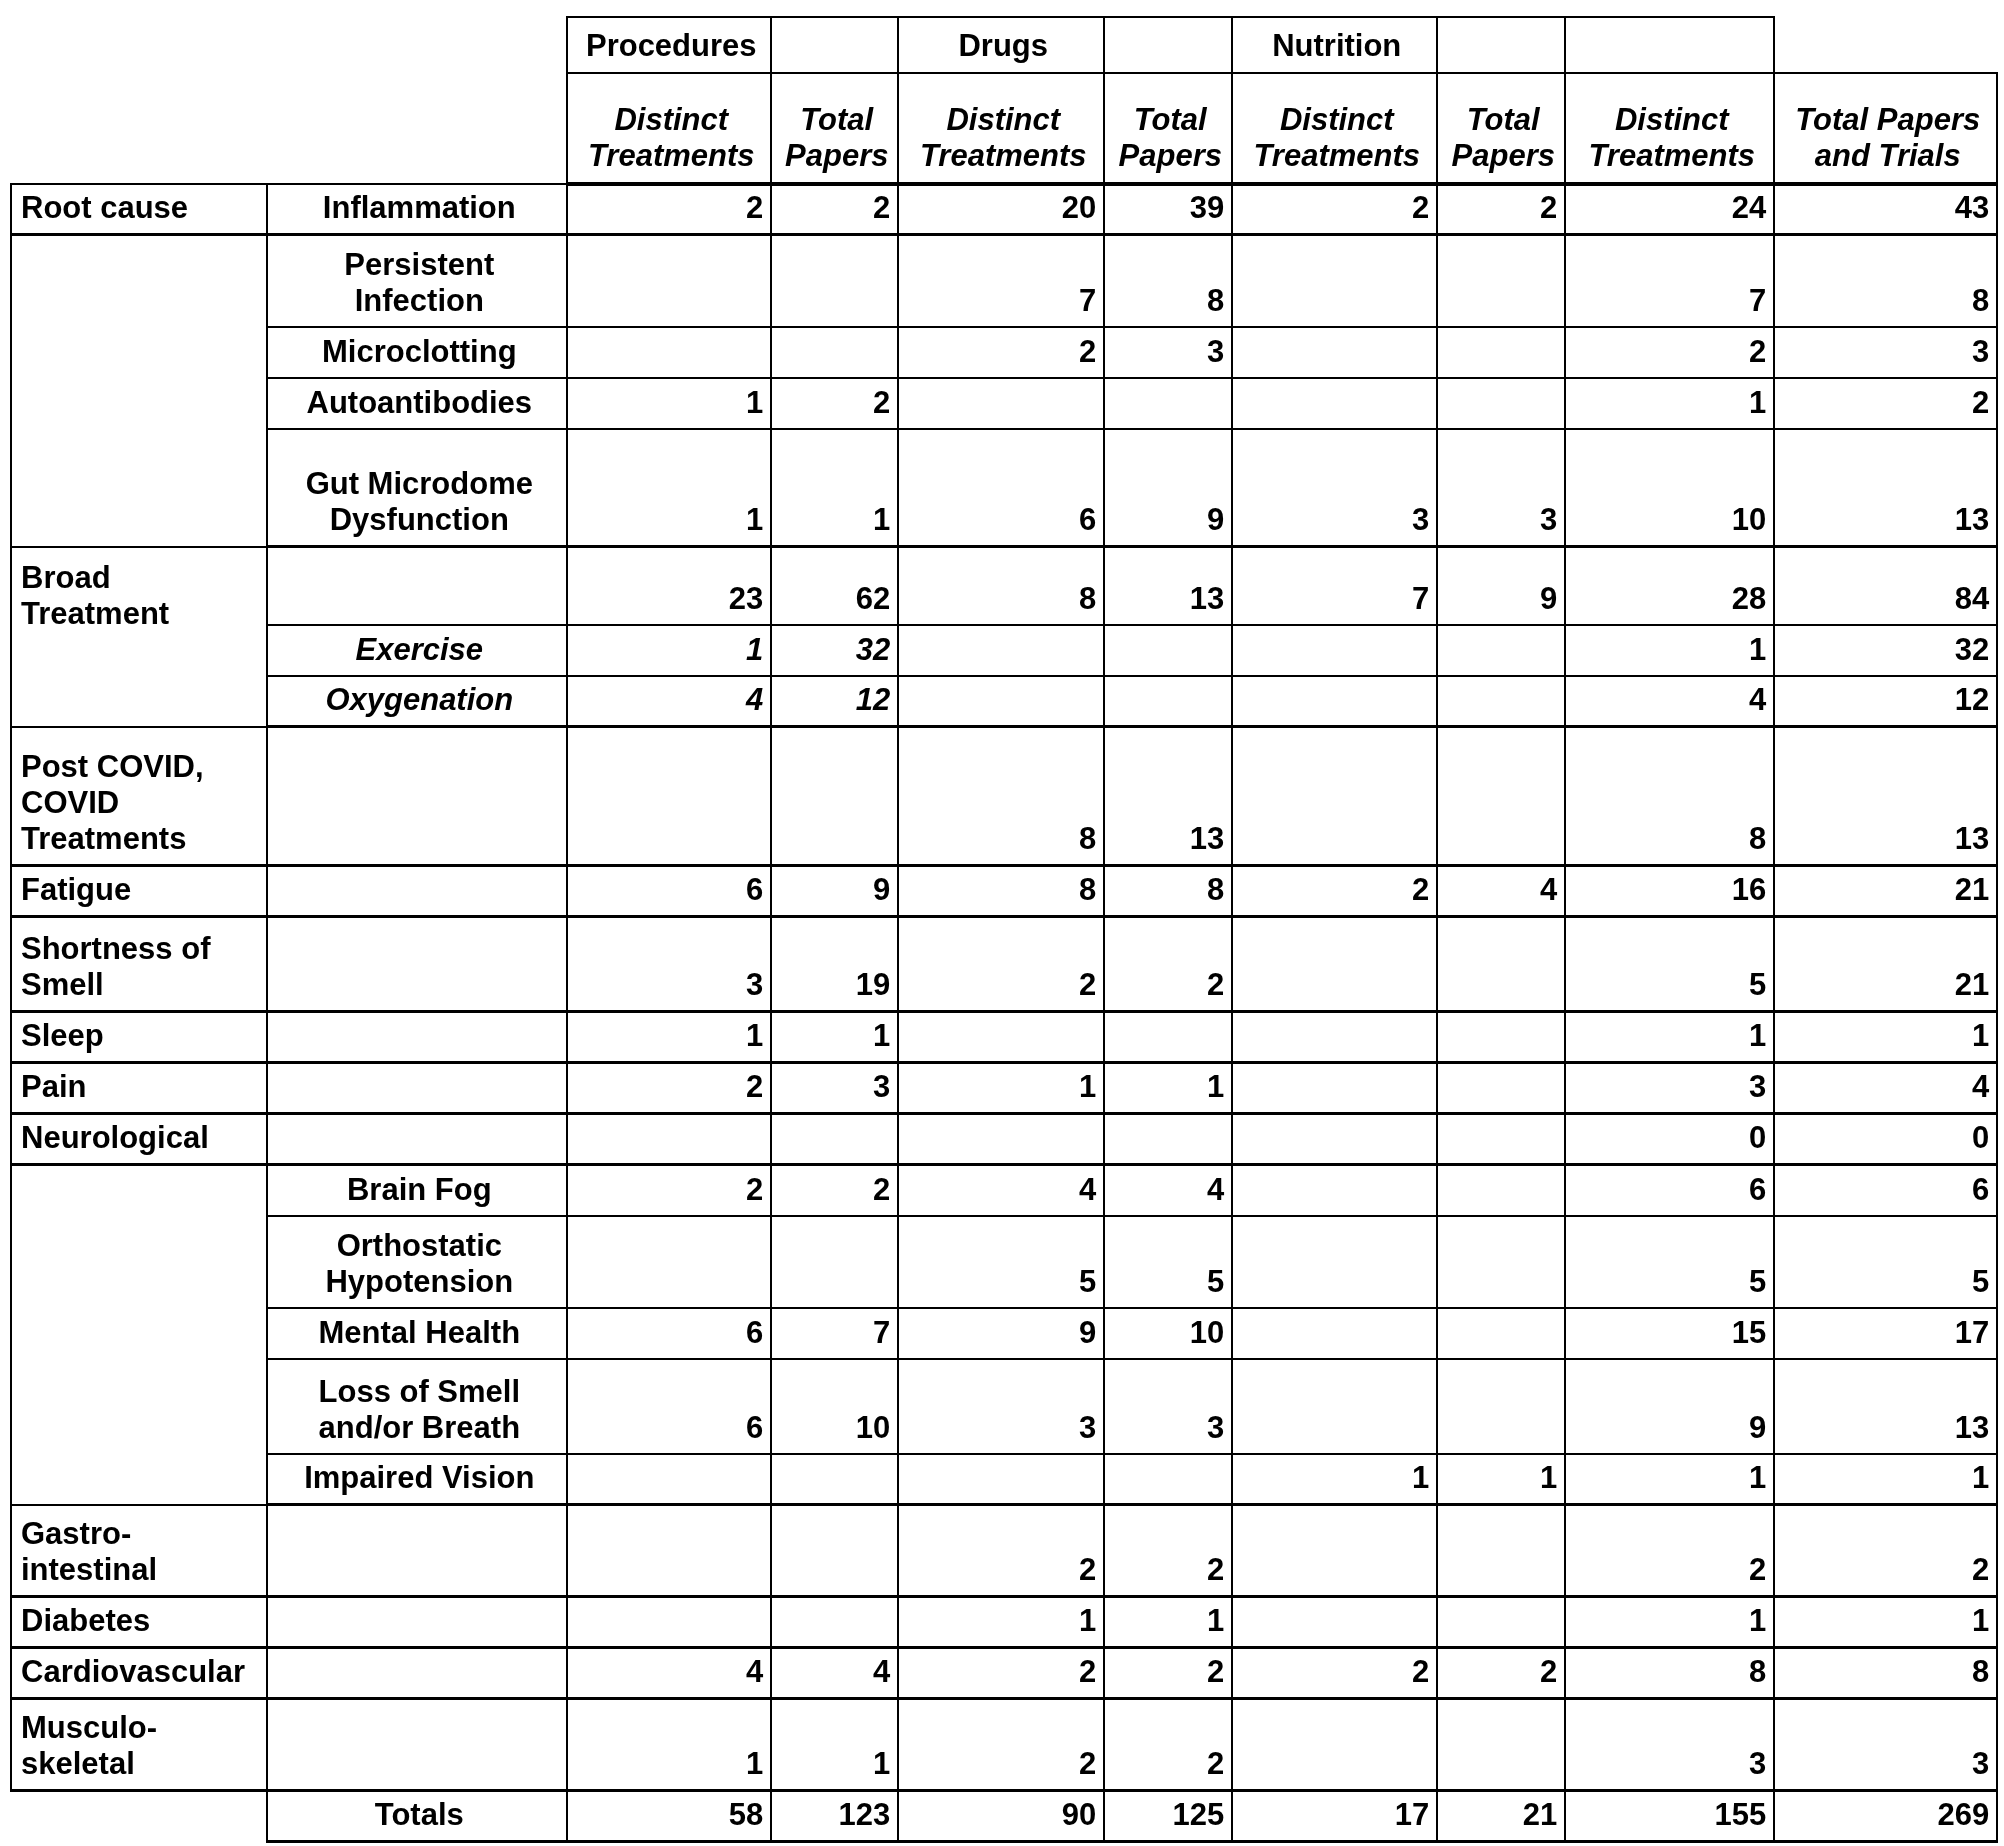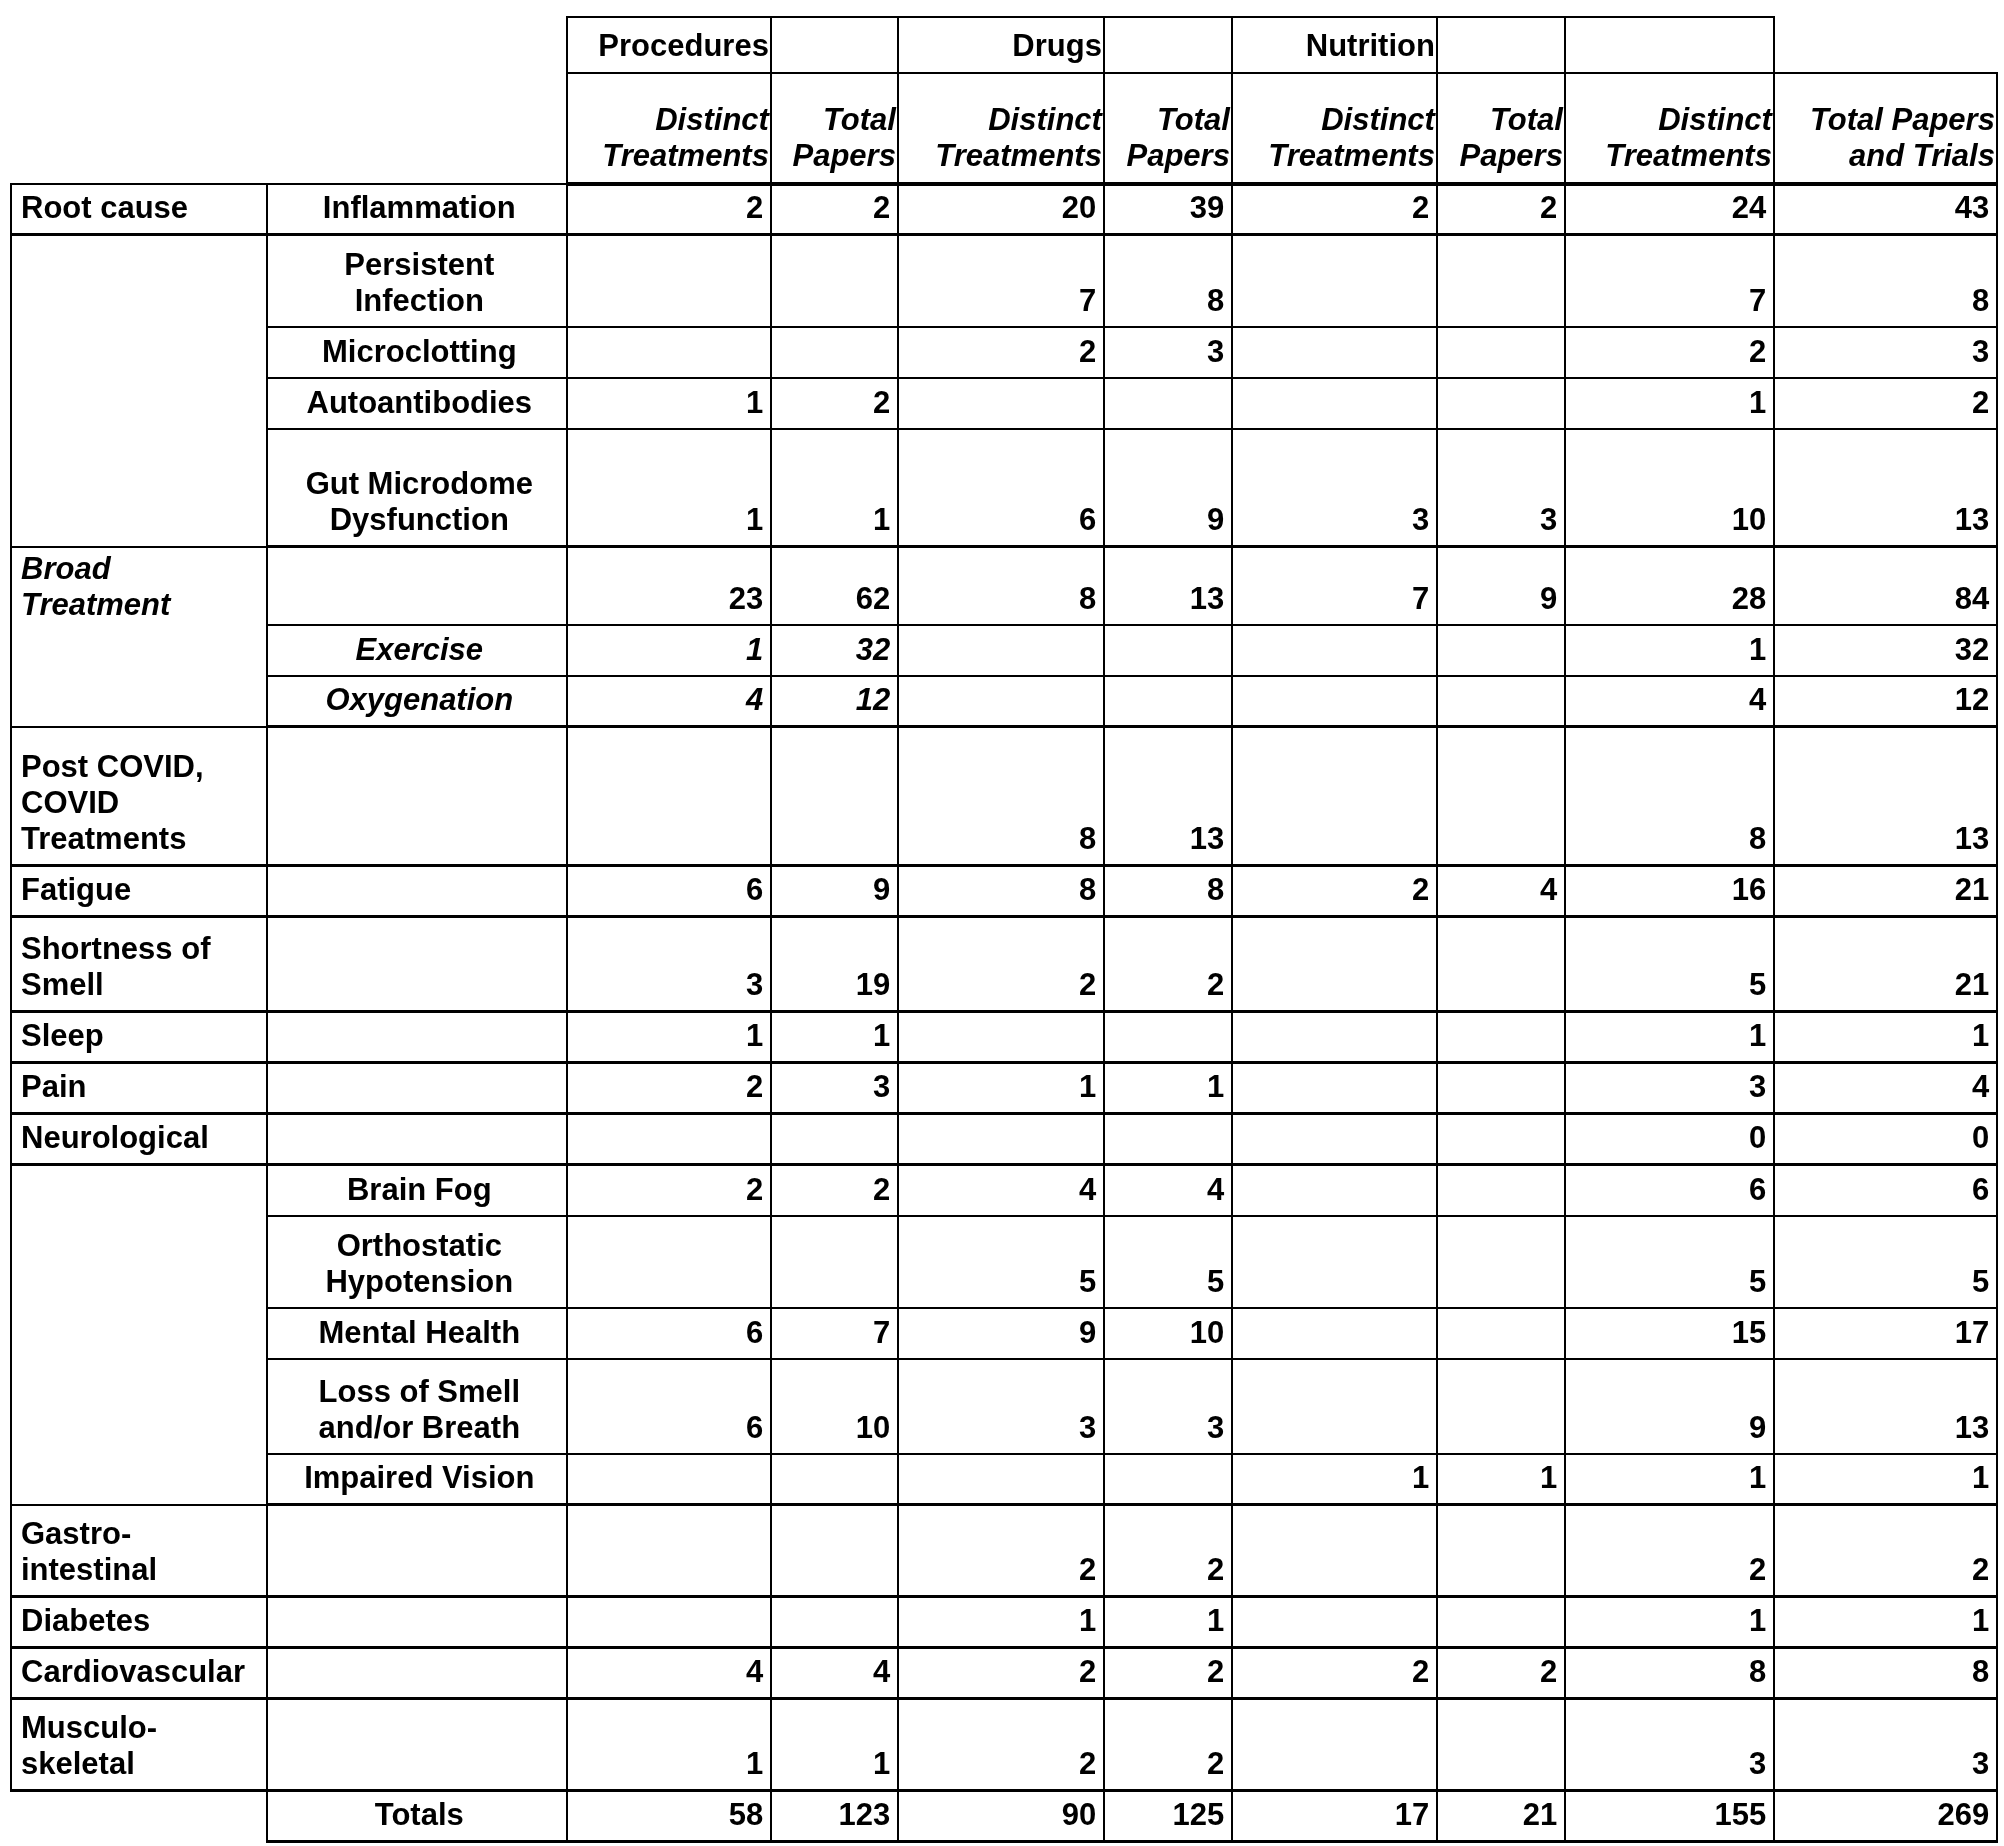--- a/index.html
+++ b/index.html
@@ -26,40 +26,40 @@
     font-size: 31px;
     line-height: 36px;
     font-weight: 700;
     overflow: visible;
     background: #ffffff;
   }
   
   .grid .g { border: none; background: #ffffff; }
 
   .grid th {
-    text-align: right;
+    text-align: center;
     vertical-align: bottom;
     padding: 2.2px 1.1px 7.8px 5.6px;
   }
   .cat {
     text-align: left;
     vertical-align: bottom;
     padding: 2.2px 3.3px 6.7px 9px;
   }
   .sub {
     text-align: center;
     vertical-align: bottom;
     padding: 2.2px 4.4px 6.7px 9px;
   }
   .num {
     text-align: right;
     vertical-align: bottom;
     padding: 2.2px 6.7px 6.7px 2.2px;
   }
-  .vtop { vertical-align: top; padding-top: 3px; font-style: italic; }
+  .vtop { vertical-align: top; padding-top: 12px; }
   .it { font-style: italic; border-radius: 8px; }
 
   
   .te { border-top-width: 3.9px; }
   .le { border-left-width: 3.9px; }
   .re { border-right-width: 3.9px; }
   .t8 { border-top-width: 4.4px; }
   tr.thick > td, tr.thick > th { border-bottom-width: 3.9px; }
   tr.h2 > th { border-bottom-width: 4.4px; font-style: italic; }
   .bb7 { border-bottom-width: 3.9px; }

